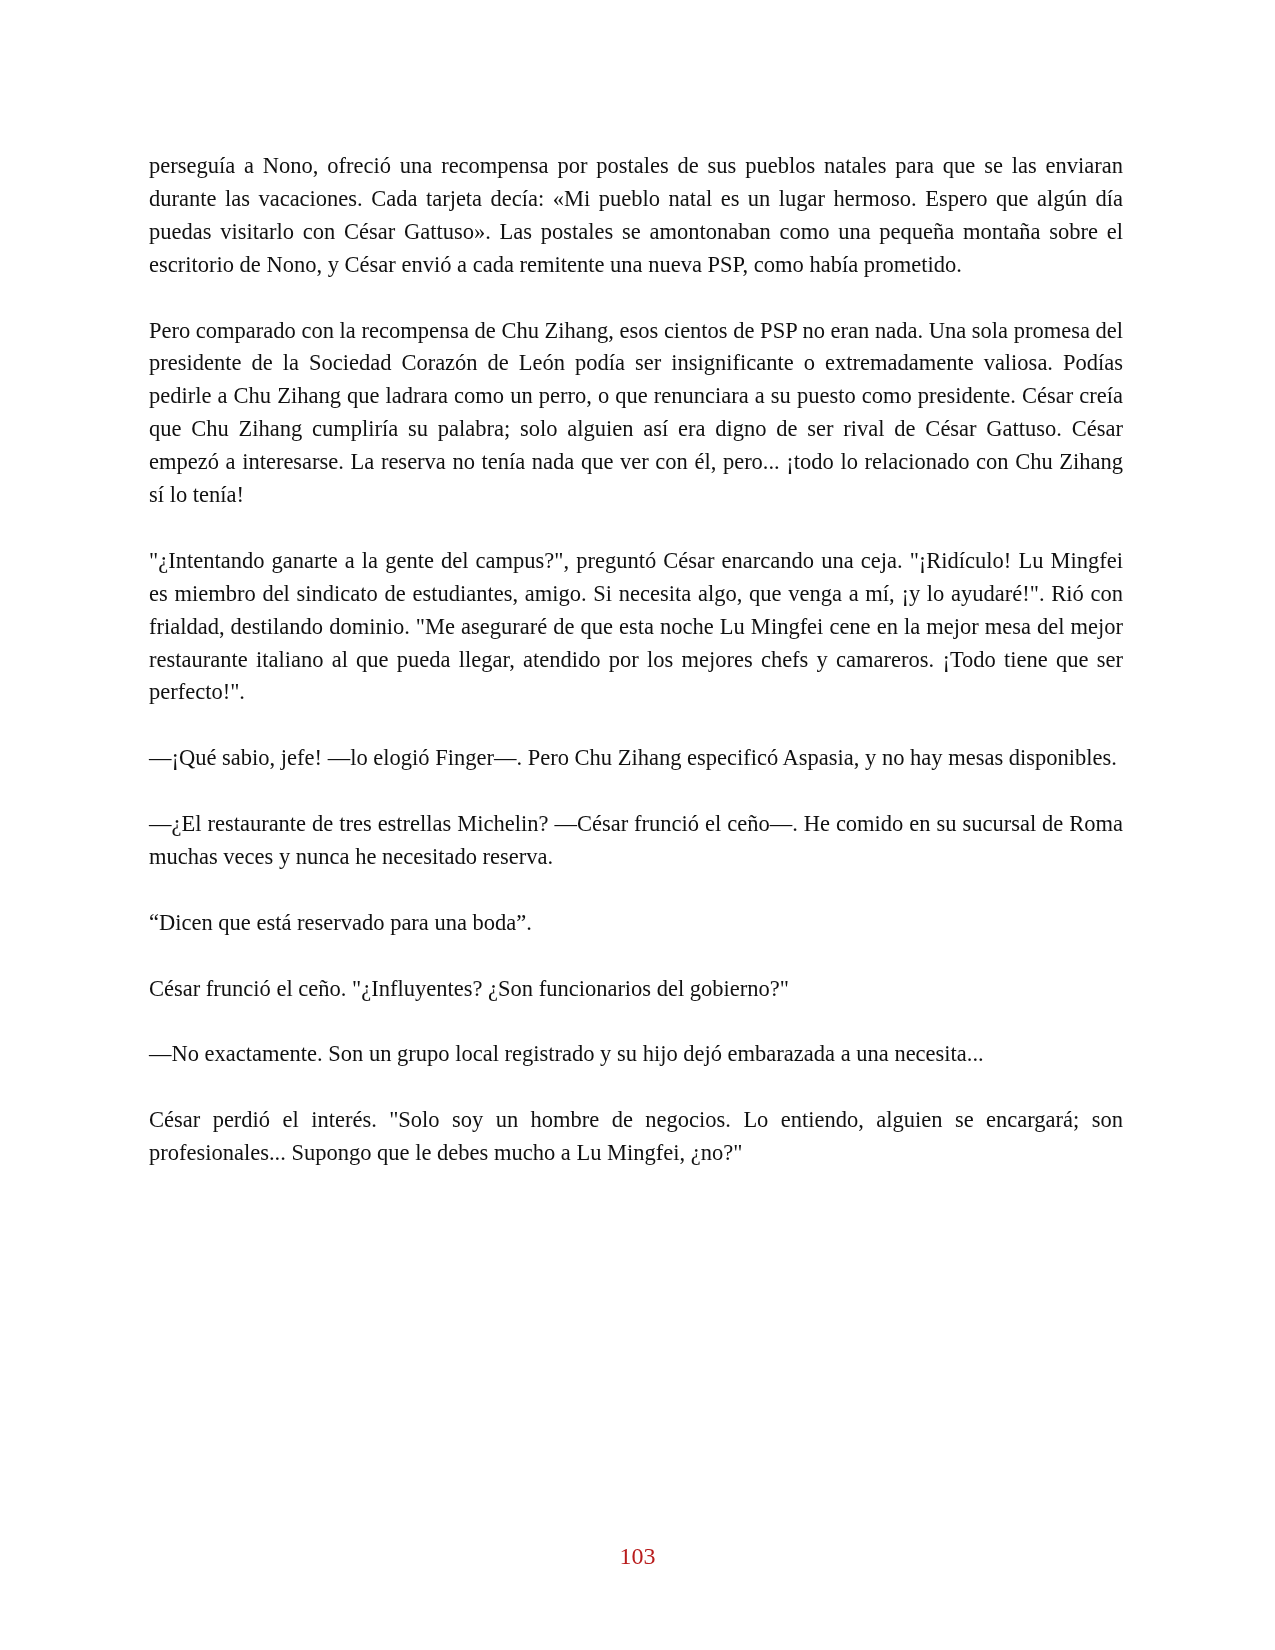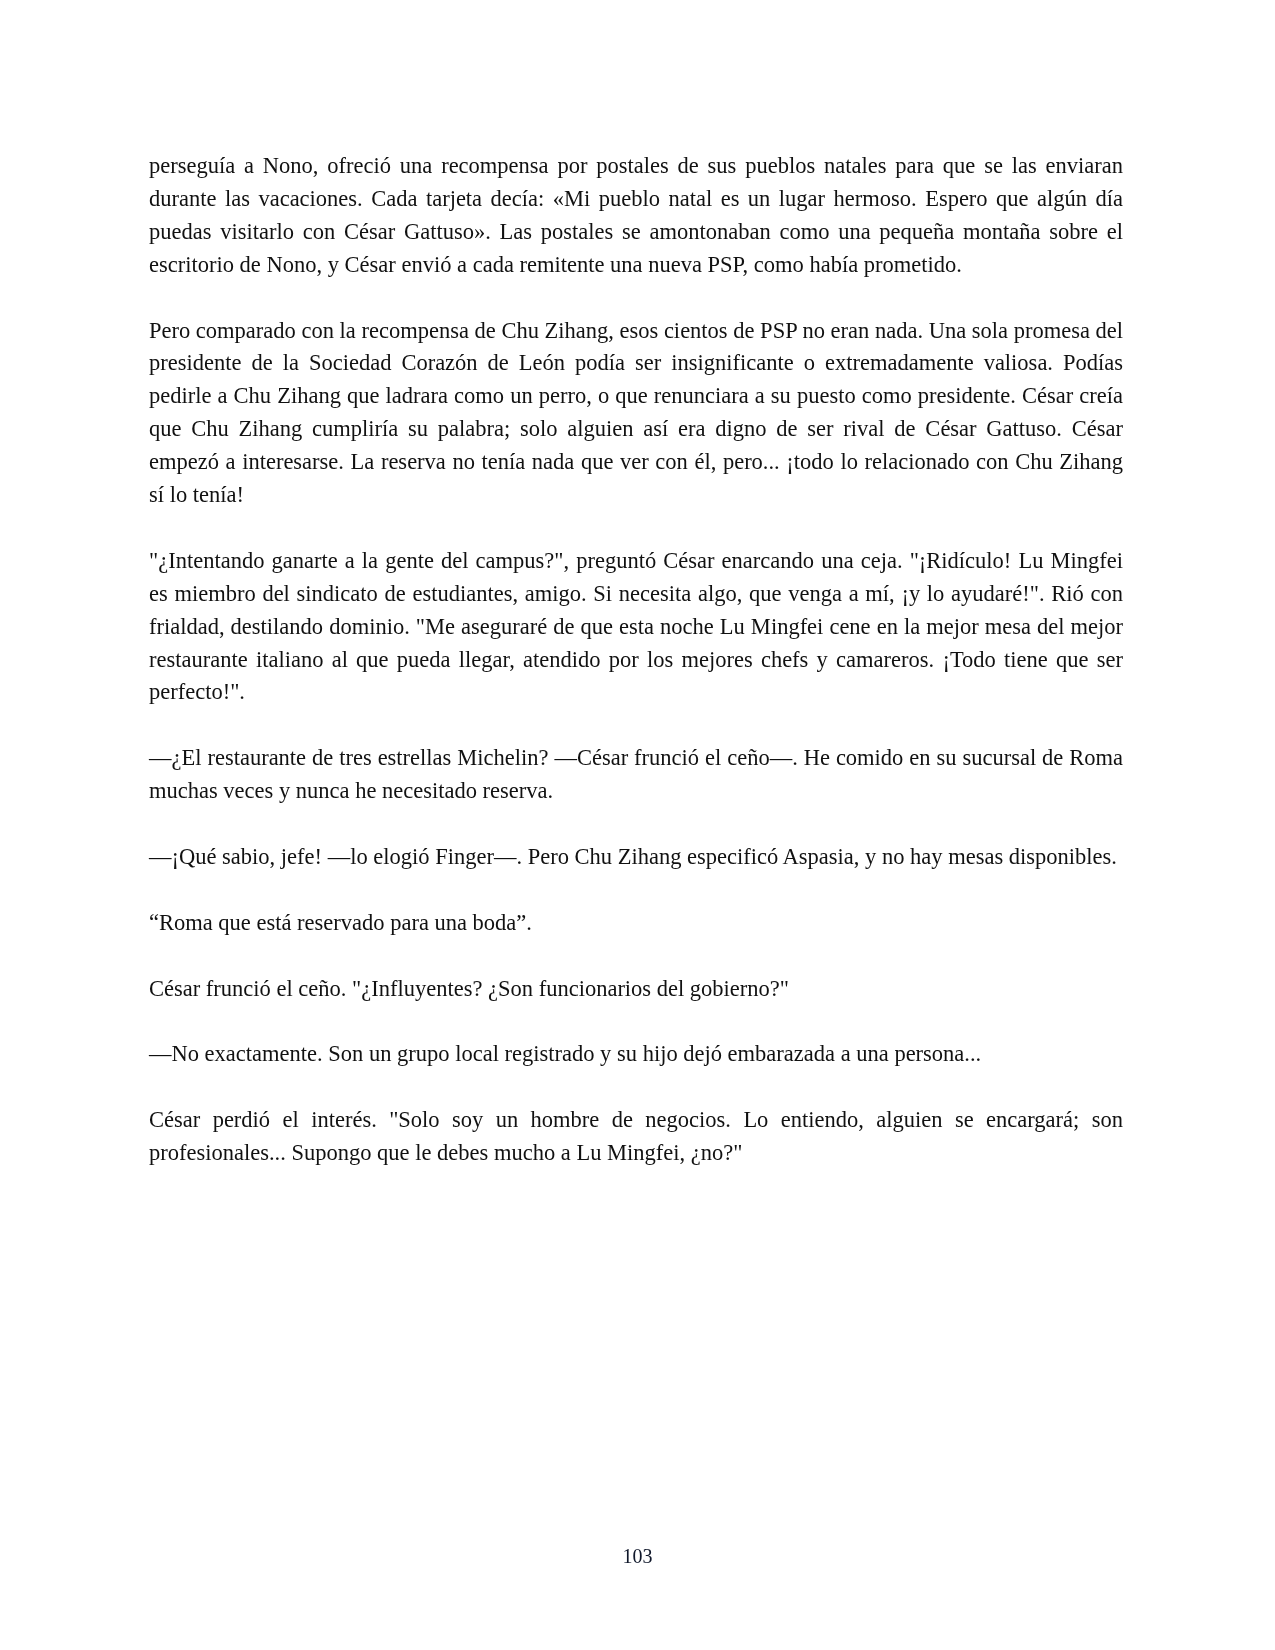--- a/index.html
+++ b/index.html
@@ -38,34 +38,34 @@
     }
     .para.last {
       margin-bottom: 0;
     }
     .page-number {
       position: absolute;
       left: 0;
       width: 1275px;
       top: 1543px;
       text-align: center;
-      font-size: 20px;
+      font-size: 24px;
       line-height: 26px;
-      color: #0f172a;
+      color: #b91c1c;
     }
   </style>
 </head>
 <body>
 
 <div class="page">
   <div class="text-block">
     <p class="para">perseguía a Nono, ofreció una recompensa por postales de sus pueblos natales para que se las enviaran durante las vacaciones. Cada tarjeta decía: «Mi pueblo natal es un lugar hermoso. Espero que algún día puedas visitarlo con César Gattuso». Las postales se amontonaban como una pequeña montaña sobre el escritorio de Nono, y César envió a cada remitente una nueva PSP, como había prometido.</p>
     <p class="para">Pero comparado con la recompensa de Chu Zihang, esos cientos de PSP no eran nada. Una sola promesa del presidente de la Sociedad Corazón de León podía ser insignificante o extremadamente valiosa. Podías pedirle a Chu Zihang que ladrara como un perro, o que renunciara a su puesto como presidente. César creía que Chu Zihang cumpliría su palabra; solo alguien así era digno de ser rival de César Gattuso. César empezó a interesarse. La reserva no tenía nada que ver con él, pero... ¡todo lo relacionado con Chu Zihang sí lo tenía!</p>
     <p class="para">"¿Intentando ganarte a la gente del campus?", preguntó César enarcando una ceja. "¡Ridículo! Lu Mingfei es miembro del sindicato de estudiantes, amigo. Si necesita algo, que venga a mí, ¡y lo ayudaré!". Rió con frialdad, destilando dominio. "Me aseguraré de que esta noche Lu Mingfei cene en la mejor mesa del mejor restaurante italiano al que pueda llegar, atendido por los mejores chefs y camareros. ¡Todo tiene que ser perfecto!".</p>
+    <p class="para">—¡Qué sabio, jefe! —lo elogió Finger—. Pero Chu Zihang especificó Aspasia, y no hay mesas disponibles.</p>
     <p class="para">—¿El restaurante de tres estrellas Michelin? —César frunció el ceño—. He comido en su sucursal de Roma muchas veces y nunca he necesitado reserva.</p>
-    <p class="para">—¡Qué sabio, jefe! —lo elogió Finger—. Pero Chu Zihang especificó Aspasia, y no hay mesas disponibles.</p>
-    <p class="para">“Roma que está reservado para una boda”.</p>
+    <p class="para">“Dicen que está reservado para una boda”.</p>
     <p class="para">César frunció el ceño. "¿Influyentes? ¿Son funcionarios del gobierno?"</p>
-    <p class="para">—No exactamente. Son un grupo local registrado y su hijo dejó embarazada a una persona...</p>
+    <p class="para">—No exactamente. Son un grupo local registrado y su hijo dejó embarazada a una necesita...</p>
     <p class="para last">César perdió el interés. "Solo soy un hombre de negocios. Lo entiendo, alguien se encargará; son profesionales... Supongo que le debes mucho a Lu Mingfei, ¿no?"</p>
   </div>
   <div class="page-number">103</div>
 </div>
 
 </body></html>

